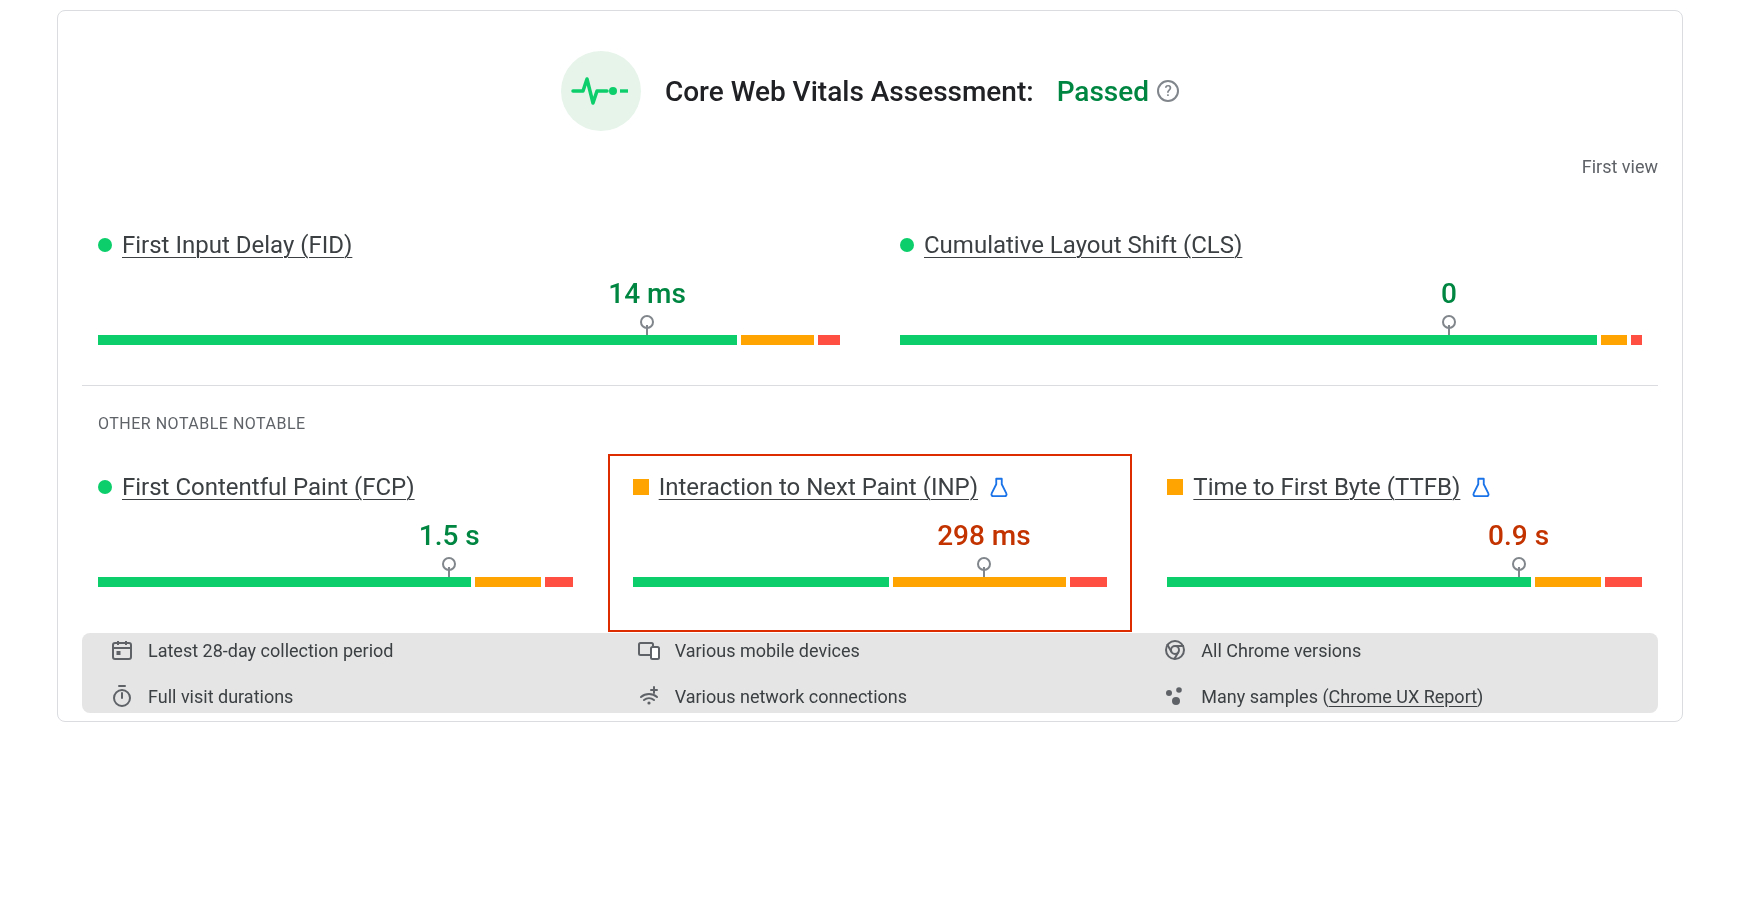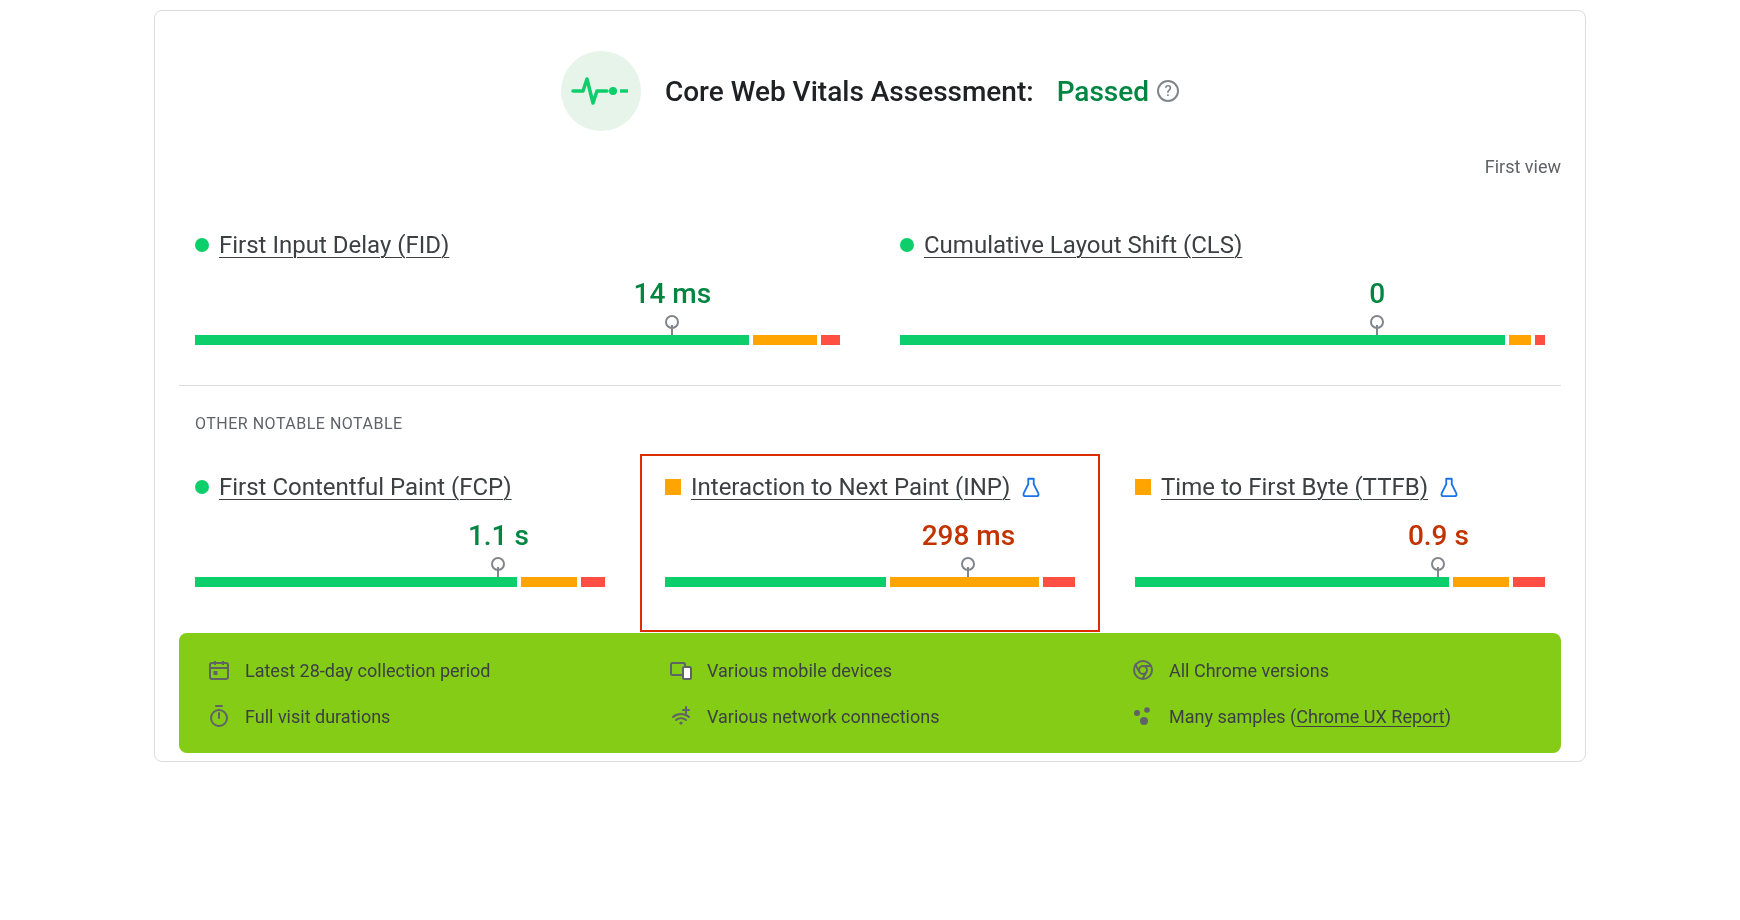--- a/index.html
+++ b/index.html
@@ -16,21 +16,21 @@
     --icon-bg: #e6f4ea;
   }
   * { box-sizing: border-box; }
   html, body {
     margin: 0; padding: 0;
     font-family: Roboto, "Helvetica Neue", Arial, sans-serif;
     background: #fff;
     color: var(--dark-text);
   }
   .wrap {
-    width: 1432px;
+    width: 1626px;
     margin: 10px auto;
   }
   .card {
     border: 1px solid var(--divider);
     border-radius: 8px;
     padding-bottom: 8px;
   }
 
   
   .header {
@@ -170,23 +170,23 @@
     font-size: 16px;
     letter-spacing: 0.5px;
     color: var(--grey-text);
     padding: 28px 24px 0 40px;
   }
   .metrics-row.secondary { padding-top: 40px; padding-bottom: 46px; }
 
   
   .footer {
     margin: 0 24px;
-    background: #84cc16;
+    background: #e5e5e5;
     border-radius: 8px;
-    padding: 25px 28px;
+    padding: 5px 28px;
     display: flex;
     gap: 60px;
   }
   .footer-col {
     flex: 1 1 0;
     display: flex; flex-direction: column; gap: 22px;
   }
   .footer-item {
     display: flex; align-items: center; gap: 14px;
     font-size: 18px;
@@ -265,21 +265,21 @@
     <div class="section-label">OTHER NOTABLE NOTABLE</div>
 
     <div class="metrics-row secondary" id="other-row">
         <div class="metric">
     <div class="metric-head">
       <span class="dot green"></span>
       <span class="metric-name">First Contentful Paint (FCP)</span>
 
     </div>
     <div class="metric-value">
-      <span class="val-green" style="left:74%">1.1 s</span>
+      <span class="val-green" style="left:74%">1.5 s</span>
     </div>
     <div class="bar-wrap">
       <div class="marker" style="left:74%"></div>
       <div class="bar">
         <div class="seg green" style="flex:80"></div>
         <div class="seg orange" style="flex:14"></div>
         <div class="seg red" style="flex:6"></div>
       </div>
     </div>
         </div>

